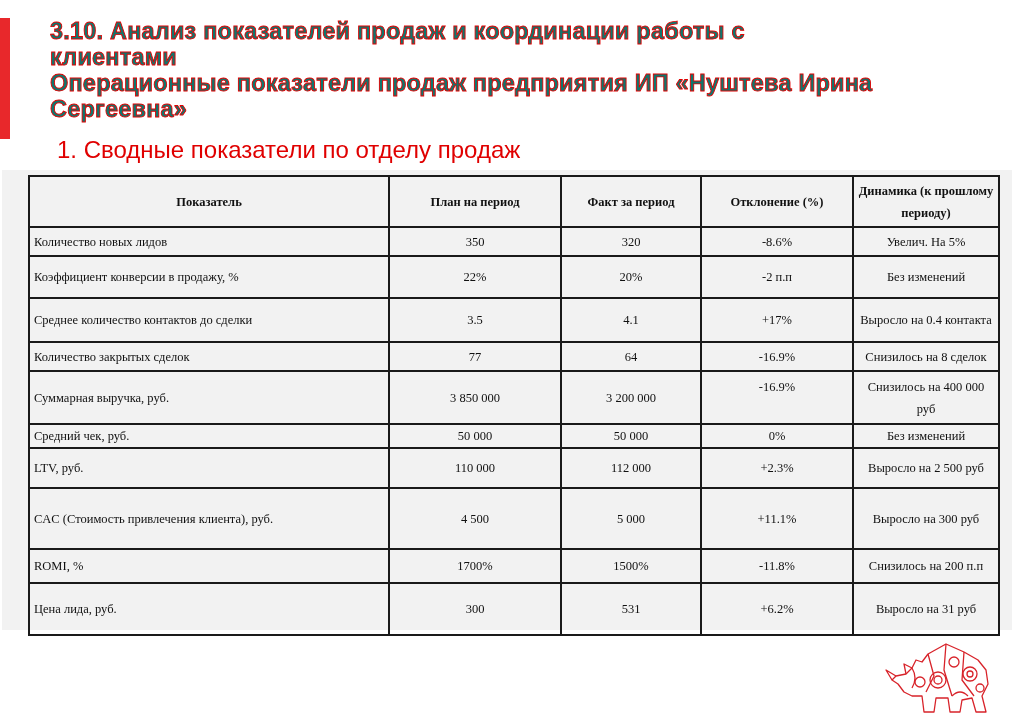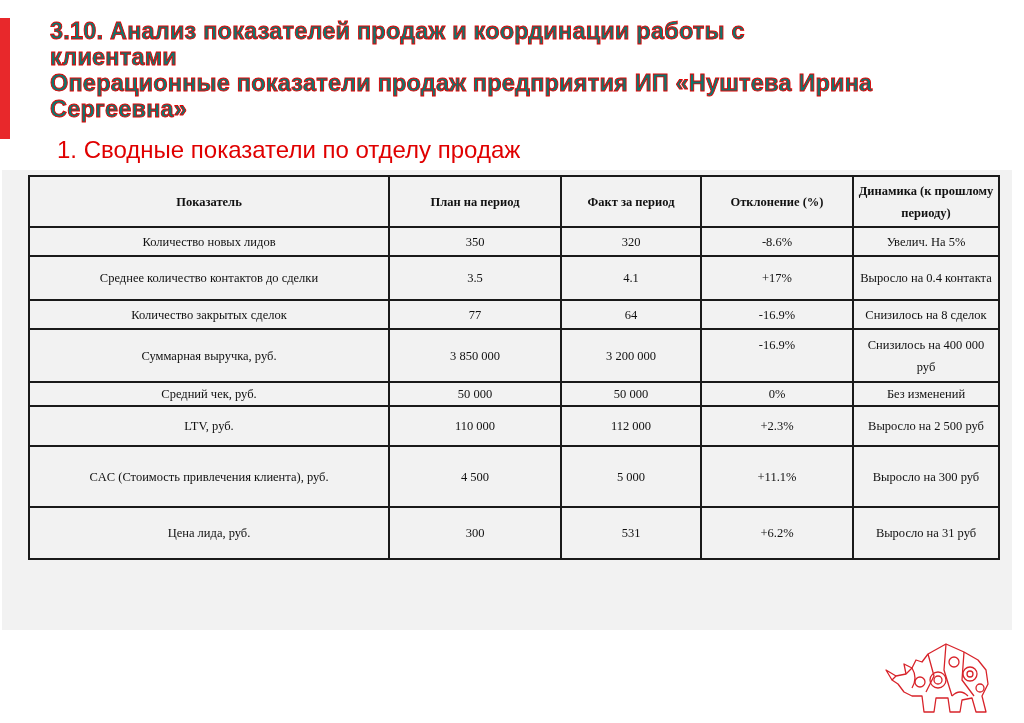--- a/index.html
+++ b/index.html
@@ -31,21 +31,21 @@
       position: absolute; left: 28px; top: 175px;
       border-collapse: collapse;
       font-family: Liberation Serif, serif; font-size: 12.5px; color: #111;
       table-layout: fixed;
     }
     table.data td, table.data th {
       border: 2px solid #1a1a1a; padding: 0 4px; vertical-align: middle;
       text-align: center; font-weight: normal; line-height: 22px;
     }
     table.data th { font-weight: bold; font-size: 12.5px; }
-    table.data td.first { text-align: center; }
+    table.data td.first { text-align: left; }
     table.data td.top { vertical-align: top; padding-top: 4px; }
     .logo {
       position: absolute; left: 882px; top: 640px; width: 120px; height: 78px;
     }
   </style>
 </head>
 <body>
 
 <div class="red-bar"></div>
 
@@ -78,20 +78,27 @@
     </tr>
   </thead>
   <tbody>
     <tr style="height:29px">
       <td class="first">Количество новых лидов</td>
       <td>350</td>
       <td>320</td>
       <td>-8.6%</td>
       <td>Увелич. На 5%</td>
     </tr>
+    <tr style="height:42px">
+      <td class="first">Коэффициент конверсии в продажу, %</td>
+      <td>22%</td>
+      <td>20%</td>
+      <td>-2 п.п</td>
+      <td>Без изменений</td>
+    </tr>
     <tr style="height:44px">
       <td class="first">Среднее количество контактов до сделки</td>
       <td>3.5</td>
       <td>4.1</td>
       <td>+17%</td>
       <td>Выросло на 0.4 контакта</td>
     </tr>
     <tr style="height:29px">
       <td class="first">Количество закрытых сделок</td>
       <td>77</td>
@@ -120,20 +127,27 @@
       <td>+2.3%</td>
       <td>Выросло на 2 500 руб</td>
     </tr>
     <tr style="height:61px">
       <td class="first">CAC (Стоимость привлечения клиента), руб.</td>
       <td>4 500</td>
       <td>5 000</td>
       <td>+11.1%</td>
       <td>Выросло на 300 руб</td>
     </tr>
+    <tr style="height:34px">
+      <td class="first">ROMI, %</td>
+      <td>1700%</td>
+      <td>1500%</td>
+      <td>-11.8%</td>
+      <td>Снизилось на 200 п.п</td>
+    </tr>
     <tr style="height:52px">
       <td class="first">Цена лида, руб.</td>
       <td>300</td>
       <td>531</td>
       <td>+6.2%</td>
       <td>Выросло на 31 руб</td>
     </tr>
   </tbody>
 </table>
 

